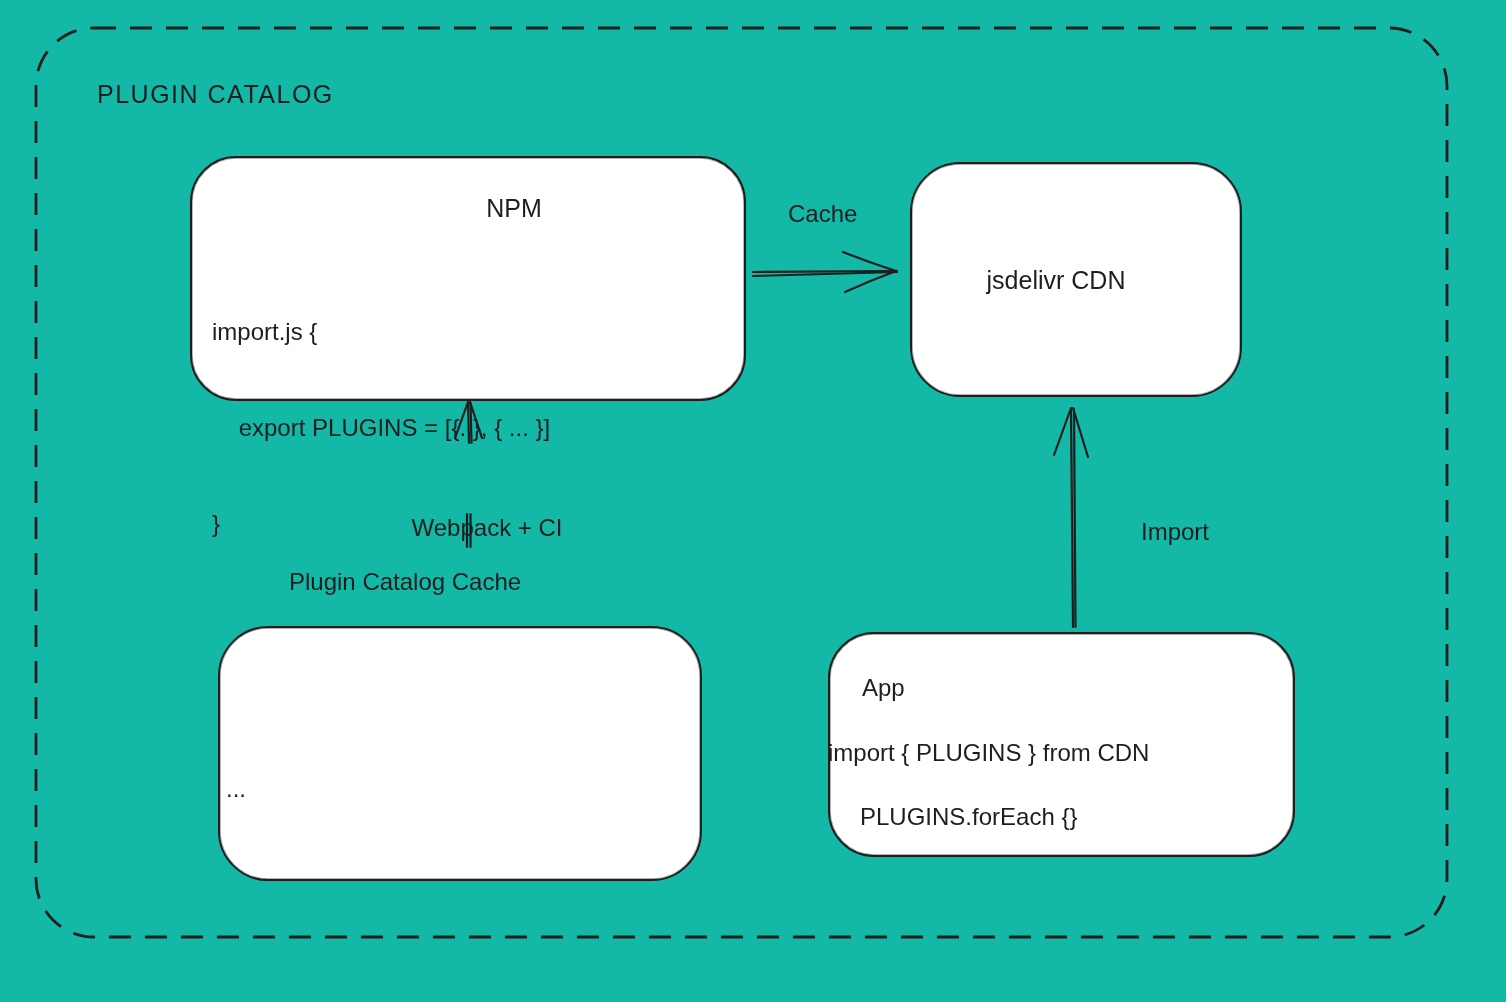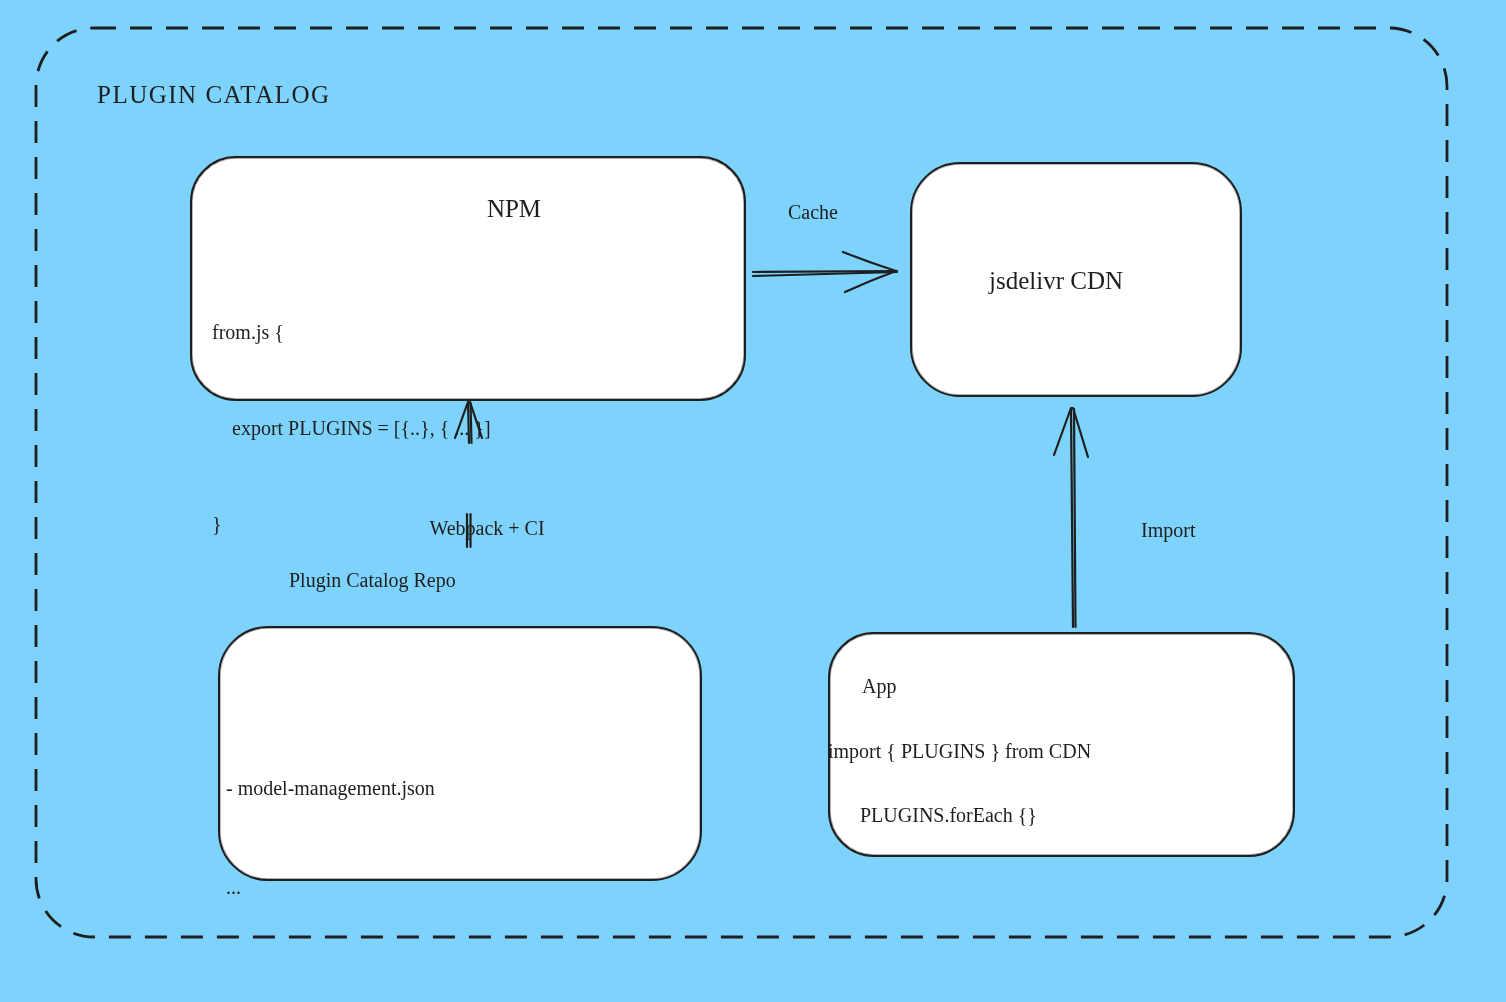--- a/index.html
+++ b/index.html
@@ -1,36 +1,36 @@
 <!DOCTYPE html>
 <html><head>
 <meta charset="utf-8">
 <style>
   html,body{margin:0;padding:0;background:#ffffff;}
   #canvas{
     position:relative;
     width:1506px;height:1002px;
-    background:#7dd3fc;
-    font-family:Liberation Serif, serif;
+    background:#14b8a6;
+    font-family:Liberation Sans, sans-serif;
     color:#1e1e1e;
     overflow:hidden;
   }
   .abs{position:absolute;}
   svg.strokes{position:absolute;left:0;top:0;}
   .node{
     position:absolute;
     border:2.4px solid #1e1e1e;
     border-radius:46px;
     background:#ffffff;
     box-shadow:inset 0 0 0 0.7px rgba(30,30,30,.45);
     box-sizing:border-box;
   }
   .txt{
     position:absolute;
-    font-size:20px;
+    font-size:24px;
     line-height:1.0;
     white-space:pre;
     color:#1e1e1e;
   }
   .group-title{font-size:25px;letter-spacing:1.5px;}
   .node-title-center{text-align:center;}
   .code{line-height:32px;}
   .list{line-height:33px;}
 </style>
 </head>
@@ -64,38 +64,37 @@
       <path d="M1054 455 L1071 408"></path>
       <path d="M1088 457 L1073 408"></path>
     </g>
   </svg>
 
   <div class="txt group-title abs" style="left:97px;top:82px;">PLUGIN CATALOG</div>
 
   <div class="node" style="left:190px;top:156px;width:556px;height:245px;"></div>
   <div class="txt node-title-center abs" style="left:190px;top:196px;width:648px;font-size:25px;">NPM</div>
   <div class="txt code abs" style="left:212px;top:252px;">
-    <div>from.js {</div>
+    <div>import.js {</div>
     <div>    export PLUGINS = [{..}, { ... }]</div>
     <div>}</div>
   </div>
 
   <div class="node" style="left:910px;top:162px;width:332px;height:235px;border-radius:50px;"></div>
   <div class="txt node-title-center abs" style="left:910px;top:268px;width:292px;font-size:25px;">jsdelivr CDN</div>
 
   <div class="txt abs" style="left:788px;top:202px;">Cache</div>
 
   <div class="txt abs" style="left:392px;top:448px;width:190px;text-align:center;line-height:32px;">
     <div>Webpack + CI</div>
   </div>
 
-  <div class="txt abs" style="left:289px;top:570px;">Plugin Catalog Repo</div>
+  <div class="txt abs" style="left:289px;top:570px;">Plugin Catalog Cache</div>
   <div class="node" style="left:218px;top:626px;width:484px;height:255px;border-radius:50px;"></div>
   <div class="txt list abs" style="left:226px;top:706px;">
-    <div>- model-management.json</div>
     <div>...</div>
   </div>
 
   <div class="txt abs" style="left:1110px;top:520px;margin-left:31px;">Import</div>
 
   <div class="node" style="left:828px;top:632px;width:467px;height:225px;"></div>
   <div class="txt abs" style="left:862px;top:676px;">App</div>
   <div class="txt abs" style="left:828px;top:741px;">import { PLUGINS } from CDN</div>
   <div class="txt abs" style="left:860px;top:805px;">PLUGINS.forEach {}</div>
 

